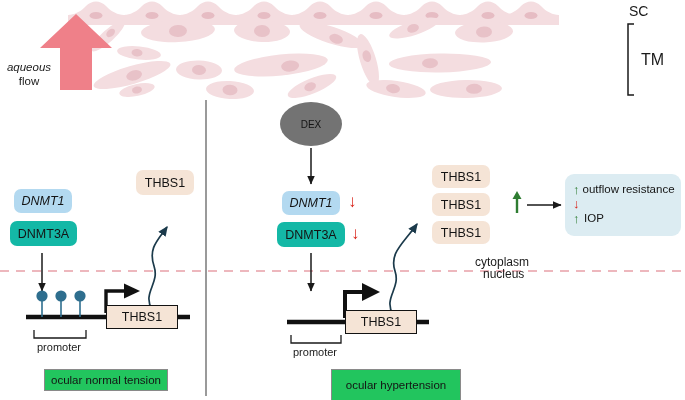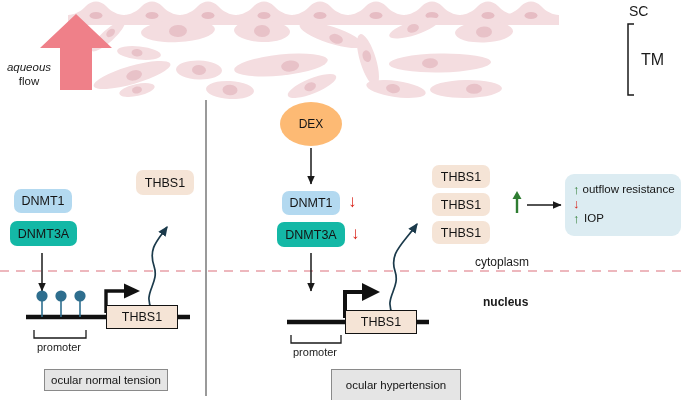--- a/index.html
+++ b/index.html
@@ -39,44 +39,44 @@
     position: absolute;
     display: flex;
     align-items: center;
     justify-content: center;
     border-radius: 7px;
     font-size: 12.5px;
     color: #141414;
     font-family: "Liberation Sans", sans-serif;
     white-space: nowrap;
   }
-  .pill-dnmt1 { background: #b3d9f0; }
+  .pill-dnmt1 { background: #b3d9f0; font-style: italic; }
   .pill-dnmt3a { background: #14b8a6; }
   .pill-thbs1 { background: #f5e4d6; }
   
   .genebox {
     position: absolute;
     display: flex;
     align-items: center;
     justify-content: center;
     background: #f5e4d6;
     border: 1.6px solid #121212;
     font-size: 12.5px;
     color: #141414;
     box-sizing: border-box;
   }
   
   .dex {
     position: absolute;
     display: flex;
     align-items: center;
     justify-content: center;
-    background: #fdba74;
+    background: #737373;
     border-radius: 50%;
-    font-size: 12px;
+    font-size: 10px;
     color: #141414;
     font-family: "Liberation Sans", sans-serif;
   }
   
   .outcome-box {
     position: absolute;
     background: #dcecf2;
     border-radius: 9px;
     padding: 7px 10px 7px 8px;
     box-sizing: border-box;
@@ -98,21 +98,21 @@
     width: 8px;
   }
   .up { color: #2f7d32; }
   .down { color: #d81f15; }
   
   .caption-box {
     position: absolute;
     display: flex;
     align-items: center;
     justify-content: center;
-    background: #e5e5e5;
+    background: #22c55e;
     border: 1.1px solid #8a8a8a;
     font-size: 11.5px;
     color: #141414;
     box-sizing: border-box;
   }
   .tiny-txt { font-size: 12px; }
   .red-arrow {
     position: absolute;
     color: #d81f15;
     font-size: 17px;
@@ -311,21 +311,21 @@
 
     <line x1="527" y1="205" x2="561" y2="205" stroke="#1a1a1a" stroke-width="1.5" marker-end="url(#blkArrow)"></line>
   </svg>
 
   <div class="lbl" style="left:629px; top:3px; font-size:14px;">SC</div>
   <div class="lbl" style="left:641px; top:51px; font-size:16px;">TM</div>
   <div class="lbl lbl-center" style="left:0px; top:61px; width:58px; font-size:11.5px;font-style:italic;">aqueous</div>
   <div class="lbl lbl-center" style="left:0px; top:75px; width:58px; font-size:11.5px;">flow</div>
 
   <div class="lbl tiny-txt" style="left:475px; top:256px;">cytoplasm</div>
-  <div class="lbl tiny-txt" style="left:483px; top:296px;font-weight:bold;">nucleus</div>
+  <div class="lbl tiny-txt" style="left:483px; top:268px;">nucleus</div>
 
   <div class="pill pill-dnmt1" style="left:14px; top:189px; width:58px; height:24px;">DNMT1</div>
   <div class="pill pill-dnmt3a" style="left:10px; top:221px; width:67px; height:25px;">DNMT3A</div>
 
   <div class="pill pill-thbs1" style="left:136px; top:170px; width:58px; height:25px;">THBS1</div>
 
   <div class="genebox" style="left:106px; top:305px; width:72px; height:24px;">THBS1</div>
 
   <div class="lbl" style="left:37px; top:341px; font-size:11px;">promoter</div>
 

